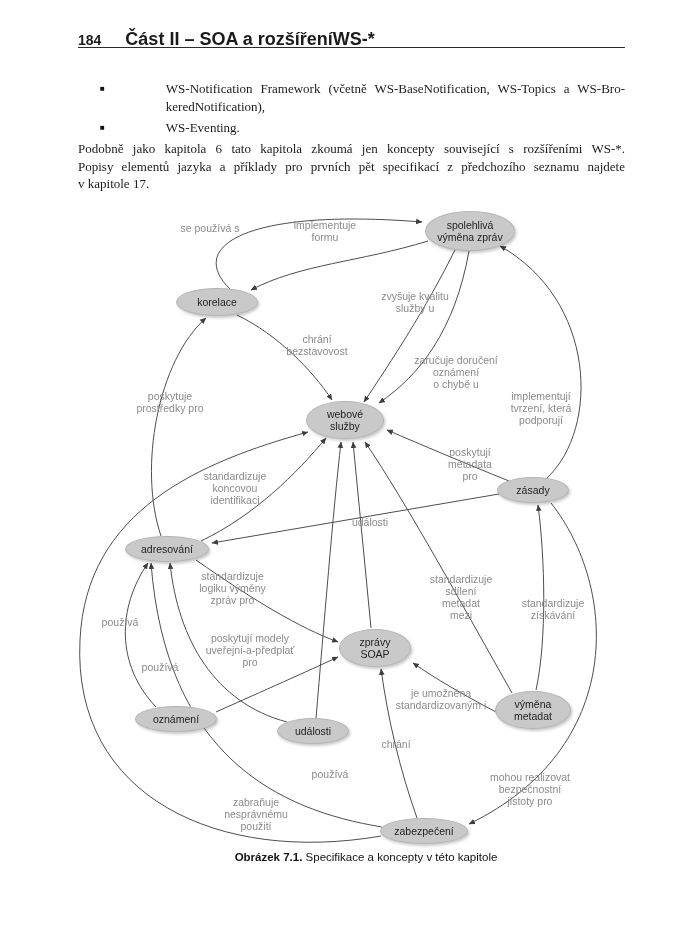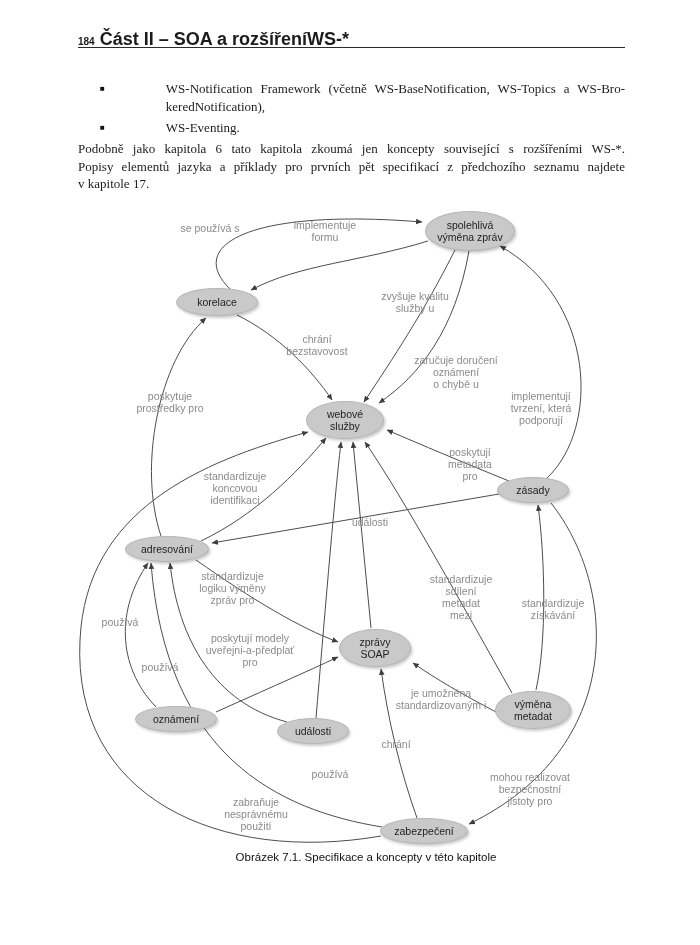--- a/index.html
+++ b/index.html
@@ -2,21 +2,21 @@
 <html><head>
 <meta charset="utf-8">
 <style>
   * { margin:0; padding:0; box-sizing:border-box; }
   html,body { background:#ffffff; }
   body { width:700px; height:945px; font-family:"Liberation Serif", serif; color:#1b1b1b; }
   .page { position:relative; width:700px; height:945px; background:#ffffff; overflow:hidden; }
 
   .page-header { position:absolute; left:78px; top:29px; width:547px;
                  font-family:"Liberation Sans", sans-serif; font-weight:bold; white-space:nowrap; }
-  .page-num { font-size:10px; display:inline-block; margin-right:5px; }
+  .page-num { font-size:14px; display:inline-block; margin-right:24px; }
   .chapter-title { font-size:18px; }
   .header-rule { position:absolute; left:78px; top:47px; width:547px; height:1px; background:#2b2b2b; }
 
   .bullets { position:absolute; left:100px; top:80px; width:525px; list-style:none; }
   .bullet { display:flex; margin-bottom:4px; font-size:13px; line-height:17.5px; }
   .bullet-marker { font-size:8px; line-height:17.5px; margin-right:13px; flex:0 0 auto; color:#111; }
   .bullet-text { flex:1;margin-left:48px; }
   .jline { display:block; text-align:justify; text-align-last:justify; }
   .nline { display:block; }
 
@@ -26,21 +26,21 @@
   .diagram svg { position:absolute; left:0; top:0; }
   .node { position:absolute; background:#c9c9c9; border:1px solid #b5b5b5; border-radius:50%;
           display:flex; align-items:center; justify-content:center; text-align:center;
           font-family:"Liberation Sans", sans-serif; font-size:10.5px; line-height:12px;
           color:#1e1e1e; white-space:pre-line; box-shadow:1.5px 2px 3px rgba(0,0,0,0.22); z-index:2; }
   .elabel { position:absolute; font-family:"Liberation Sans", sans-serif; font-size:10.5px;
             line-height:12px; color:#8b8b8b; text-align:center; white-space:pre-line; z-index:3; }
 
   .caption { position:absolute; left:0; top:851px; width:700px; text-align:center;
              font-family:"Liberation Sans", sans-serif; font-size:11.5px; color:#111; }
-  .caption-bold { font-weight:normal;padding-left:32px; }
+  .caption-bold { font-weight:bold;padding-left:32px; }
 </style>
 </head>
 <body>
 
 <div class="page">
 
   <header class="page-header">
     <span class="page-num">184</span><span class="chapter-title">Část II – SOA a rozšířeníWS-*</span>
   </header>
   <div class="header-rule"></div>

